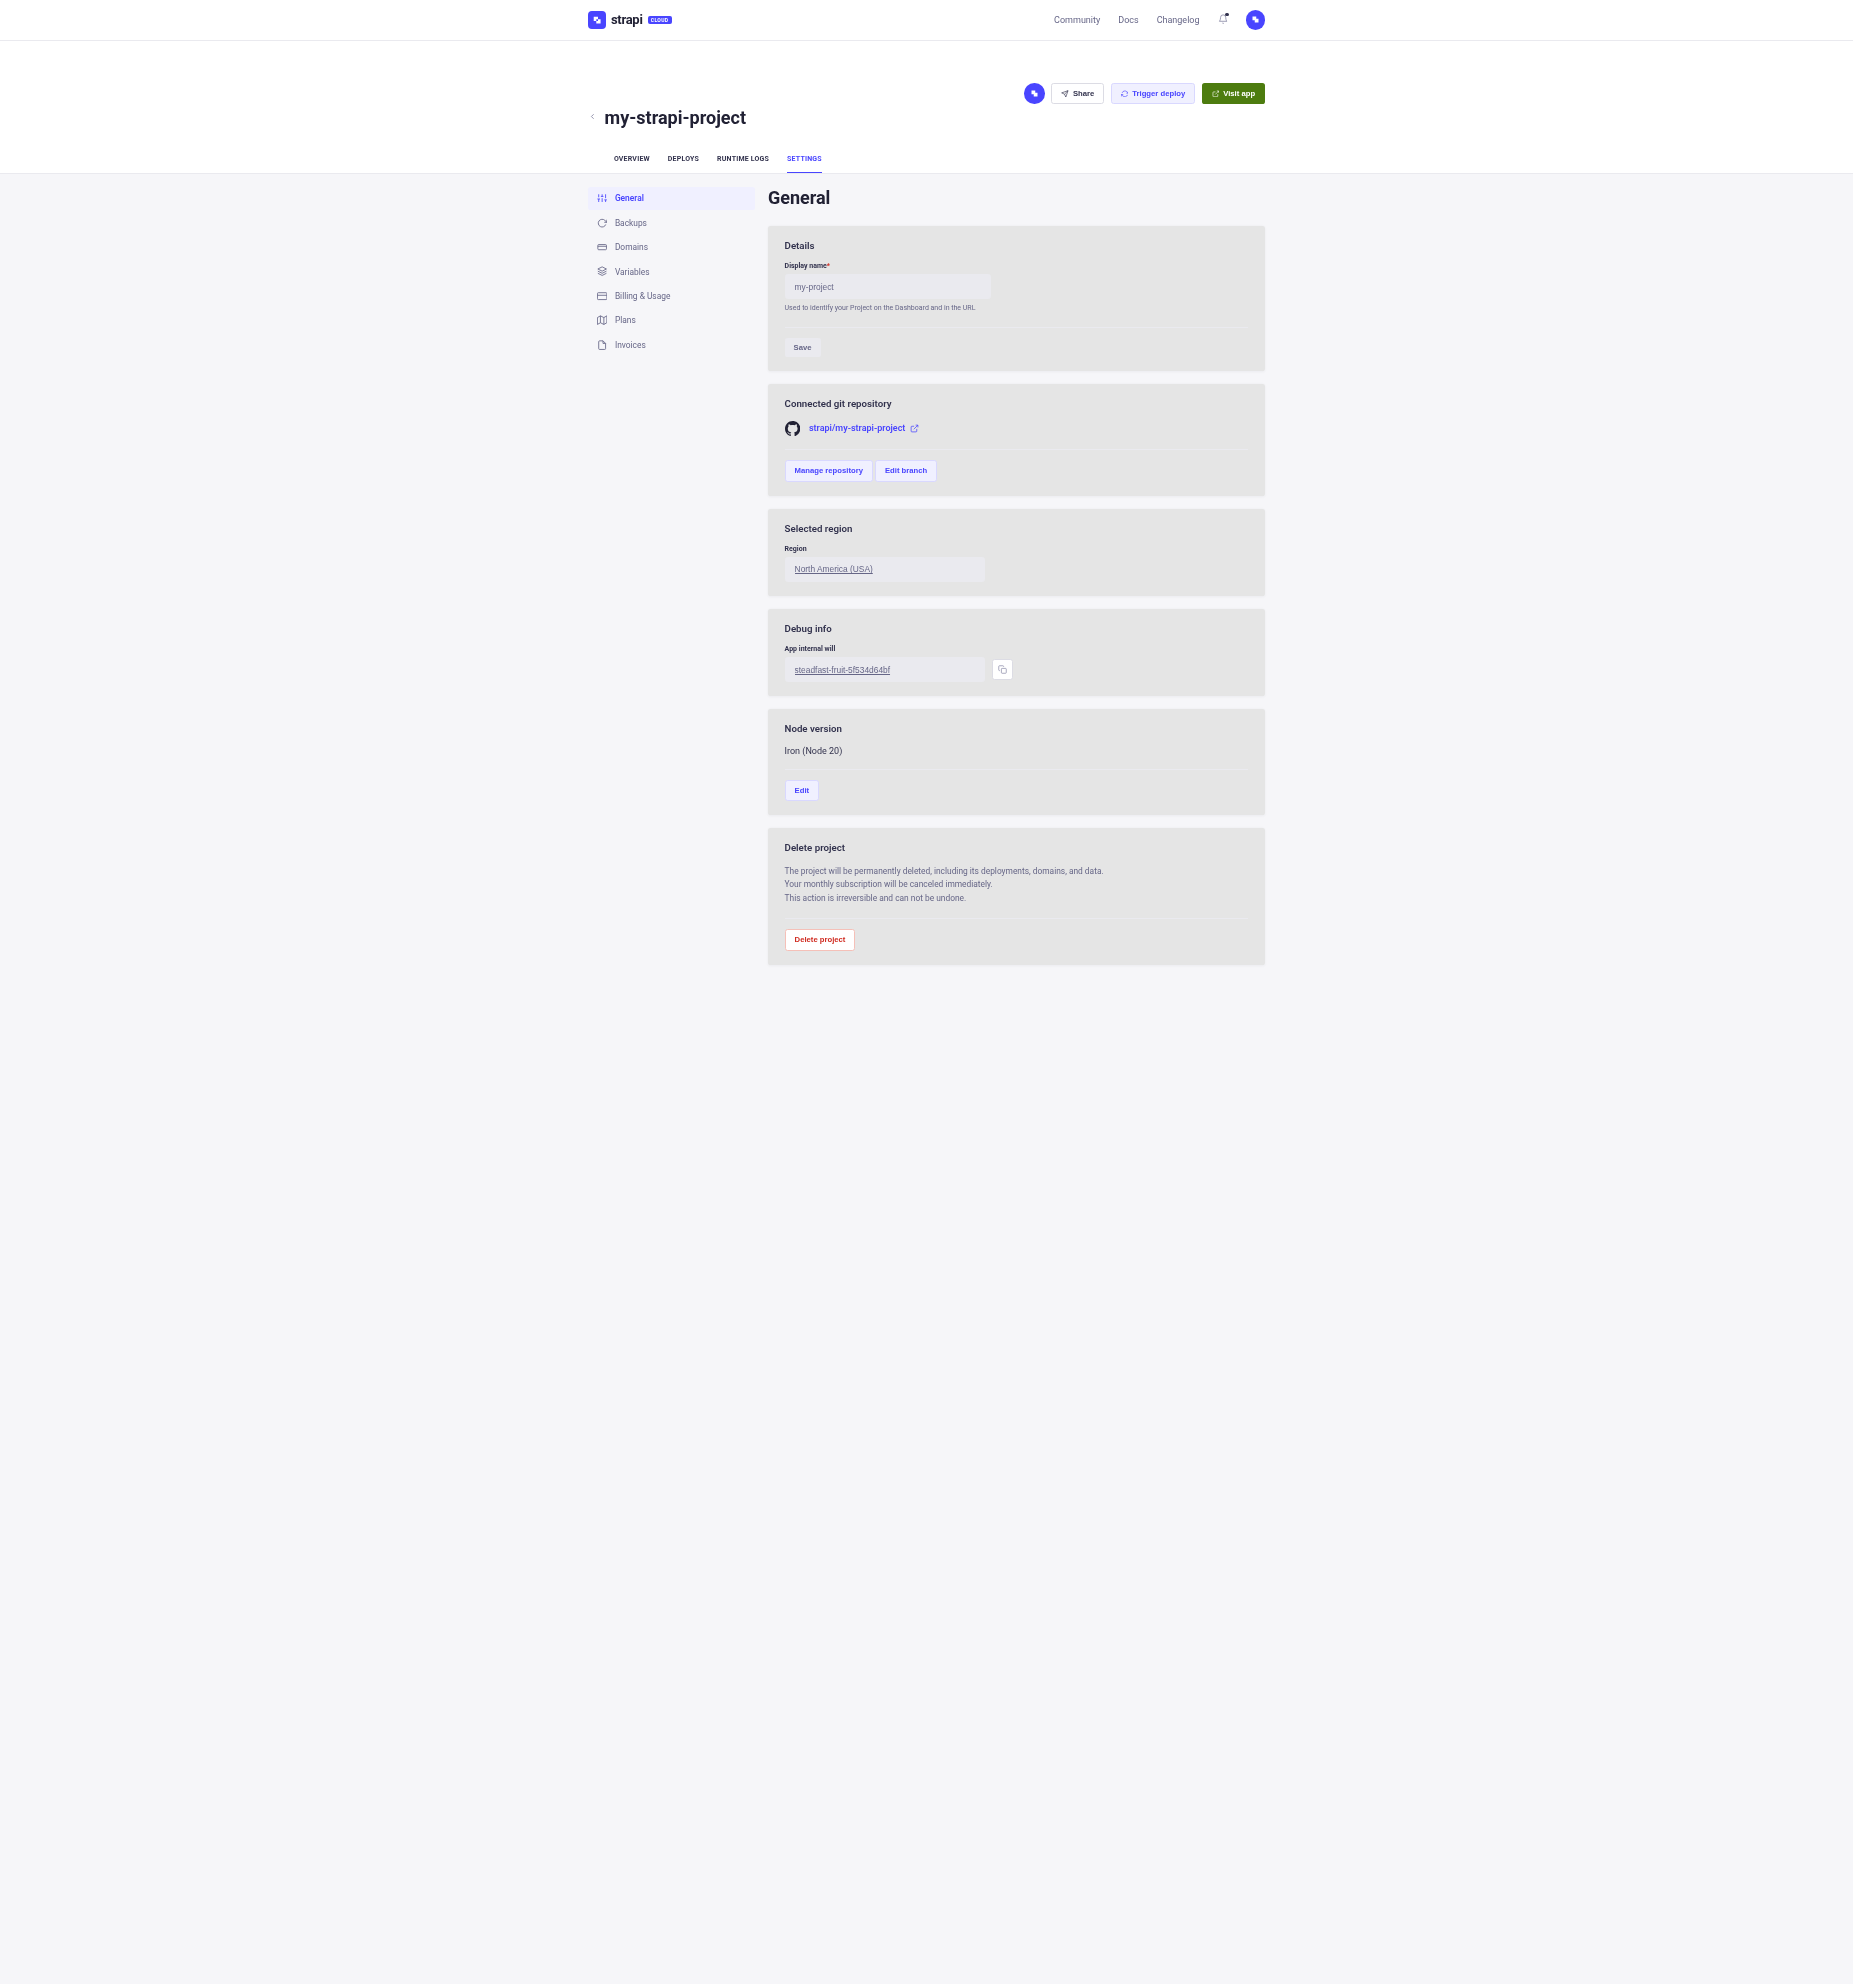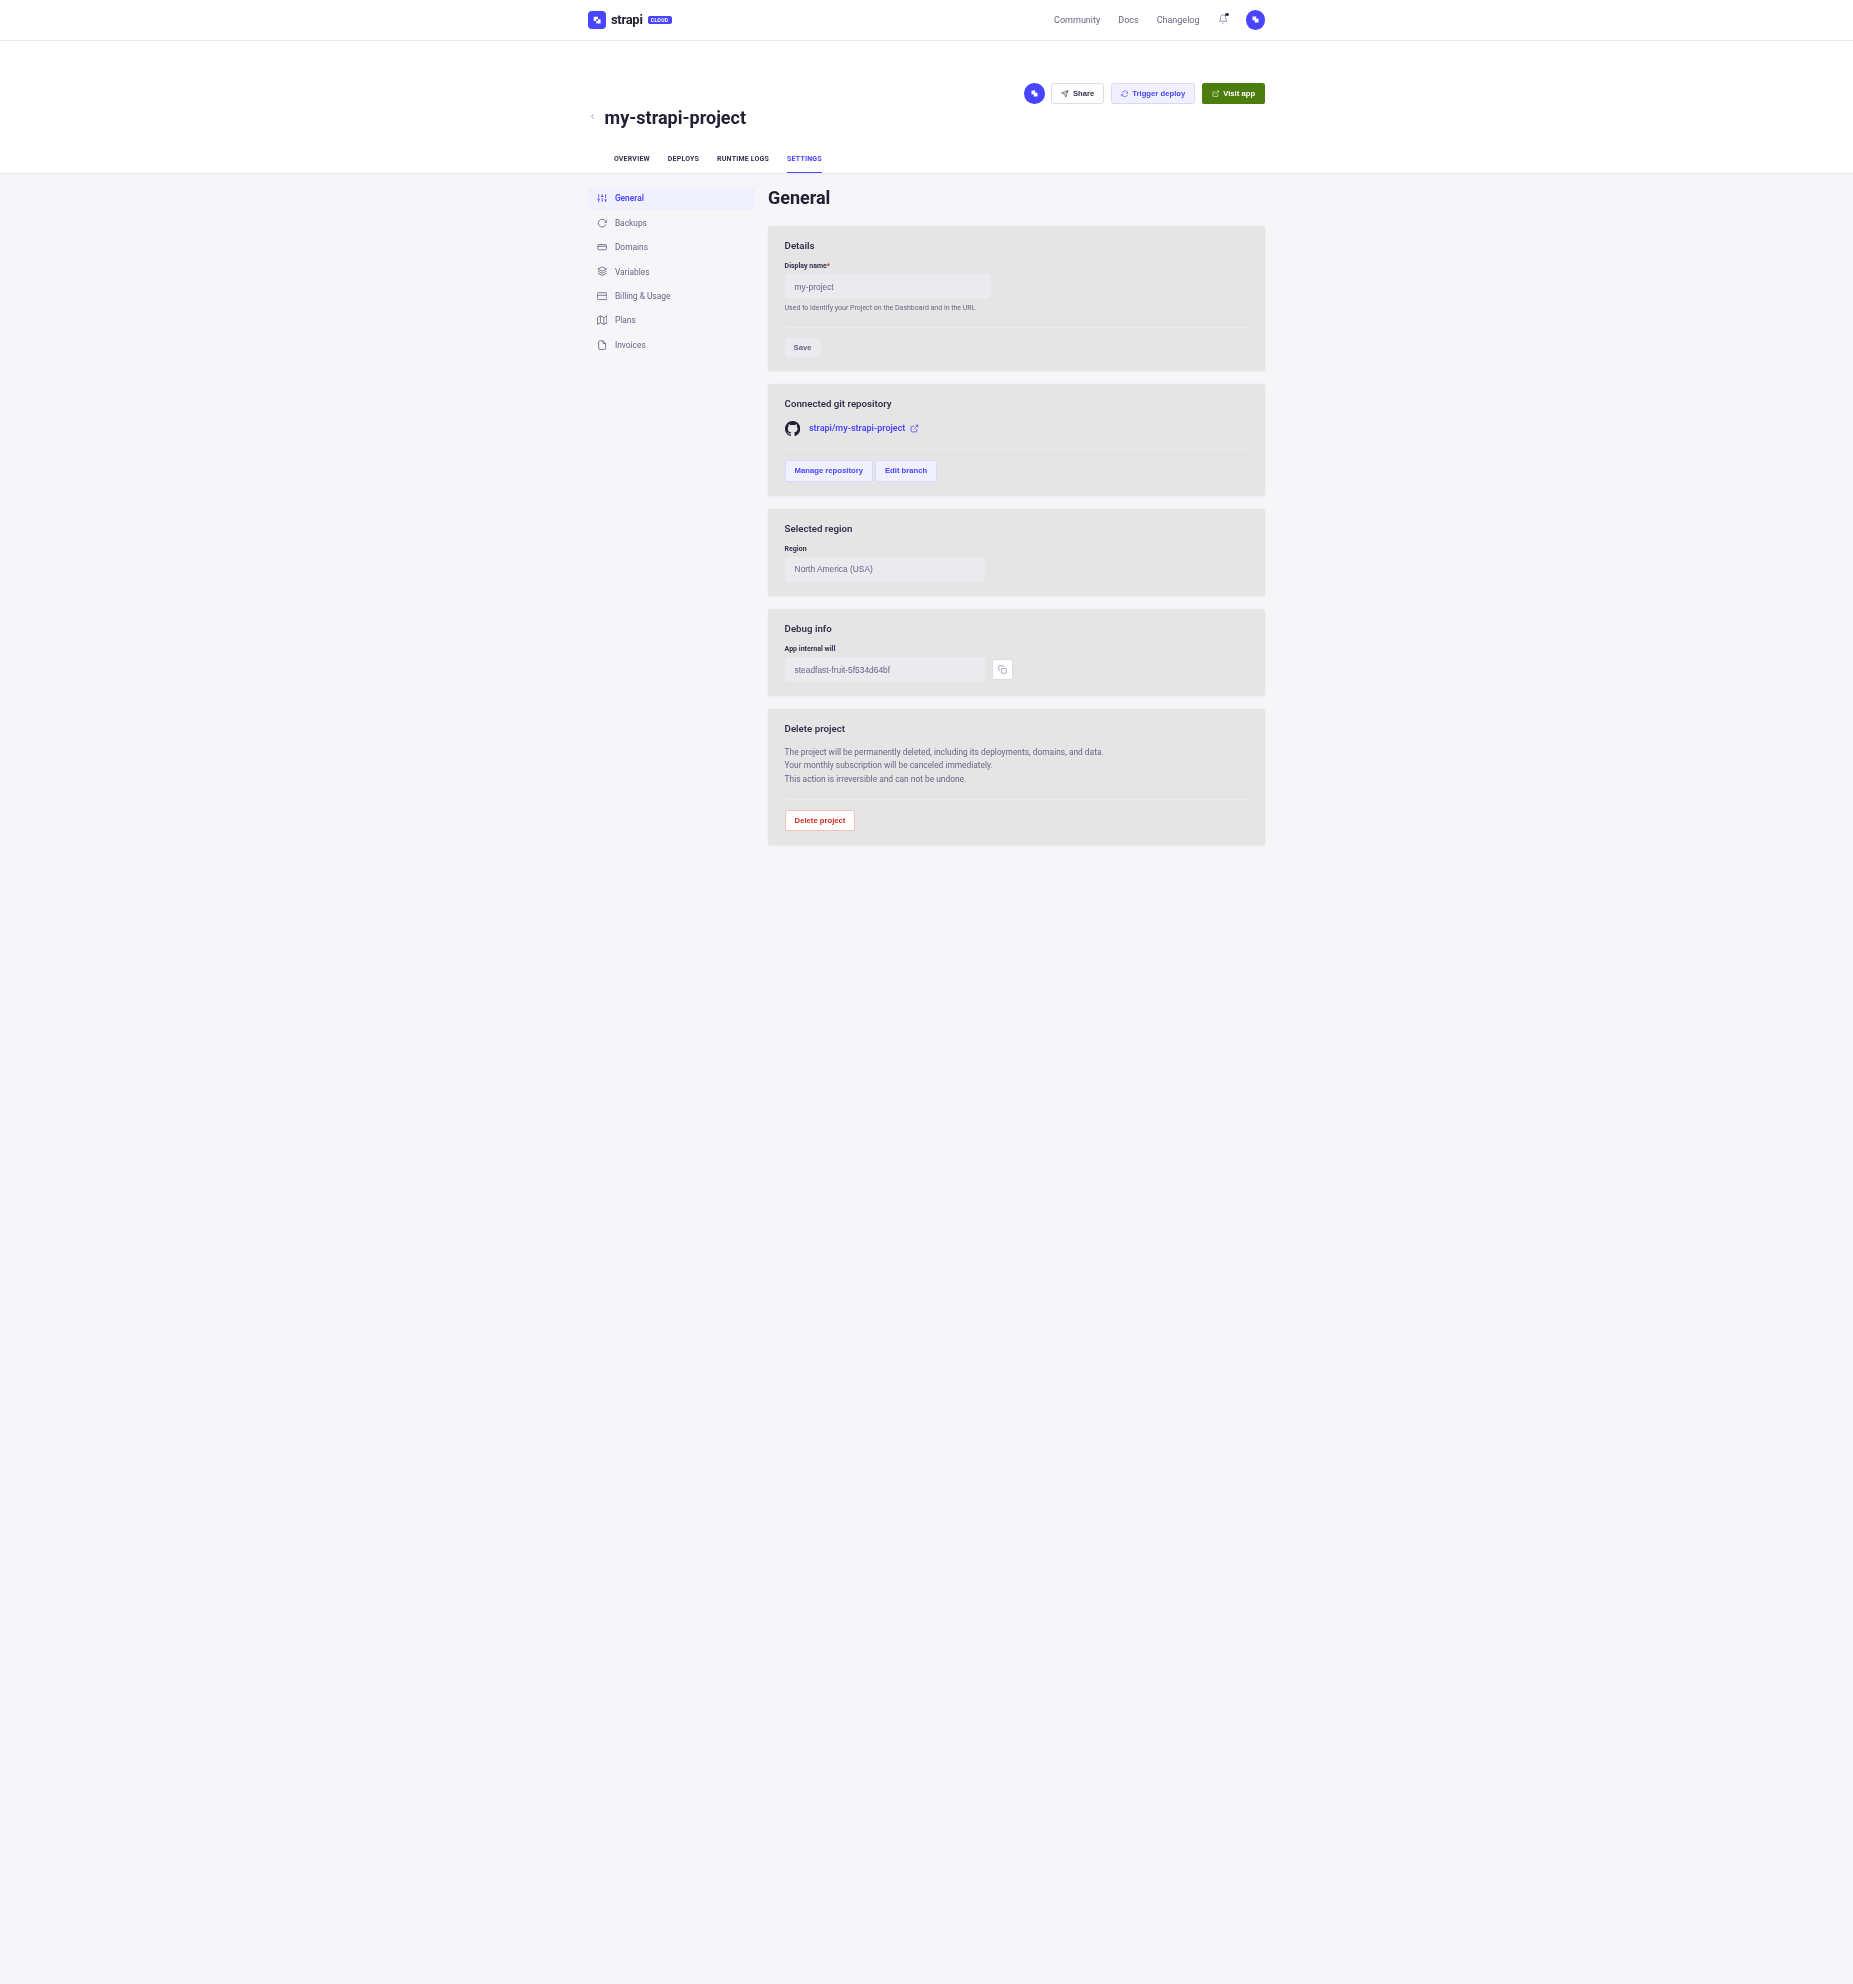--- a/index.html
+++ b/index.html
@@ -47,21 +47,21 @@
     .sidebar-icon { width: 10.3px; height: 10.3px; flex-shrink: 0; }
     
     .content { flex: 1; }
     .page-title { font-size: 18px; font-weight: 700; color: #212134; margin-bottom: 18px; }
     
     .card { background: #e5e5e5; border-radius: 2.6px; padding: 14px 16.7px; margin-bottom: 13px; box-shadow: 0 0.6px 2.6px rgba(33,33,52,0.05); }
     .card-title { font-size: 9.7px; font-weight: 600; color: #32324d; margin-bottom: 11.6px; }
     .field-label { font-size: 7px; font-weight: 700; color: #32324d; margin-bottom: 3.9px; display: block; }
     .required { color: #d02b20; }
     .input { width: 206px; padding: 6.4px 9px; border: 0.6px solid #eaeaef; background: #eaeaef; border-radius: 2.6px; color: #666687; font-size: 8.4px; }
-    .input-full { width: 200px; }
+    .input-full { width: 200px; text-decoration: underline; }
     .help-text { font-size: 7px; color: #666687; margin-top: 3.9px; max-width: 206px; line-height: 1.5; }
     .divider { border-top: 0.6px solid #eaeaef; margin: 13px 0 10.3px; }
     .btn-save { background: #eaeaef; color: #666687; border: none; padding: 5.1px 9px; border-radius: 2.6px; font-size: 7.7px; font-weight: 600; cursor: pointer; }
     .btn-sm { padding: 5.1px 9px; font-size: 7.7px; }
     
     .git-row { display: flex; align-items: center; gap: 9px; margin-bottom: 2.6px; }
     .git-icon { width: 15.4px; height: 15.4px; }
     .git-link { color: #4945ff; font-weight: 600; text-decoration: none; display: flex; align-items: center; gap: 5.1px; cursor: pointer; font-size: 9px;}
     .actions-row { display: flex; gap: 2px; }
     
@@ -267,20 +267,26 @@
         <input class="input input-full" disabled="" value="steadfast-fruit-5f534d64bf" style="">
         <button class="copy-btn">
           <svg width="9" height="9" viewBox="0 0 24 24" fill="none" stroke="#8e8ea9" stroke-width="2">
               <rect x="9" y="9" width="13" height="13" rx="2"></rect>
               <path d="M5 15H4a2 2 0 0 1-2-2V4a2 2 0 0 1 2-2h9a2 2 0 0 1 2 2v1"></path>
             </svg>
         </button>
       </div>
     </div>
 
+    <div class="card">
+      <div class="card-title">Node version</div>
+      <div class="node-value">Iron (Node 20)</div>
+      <div class="divider"></div>
+      <button class="btn btn-light btn-sm">Edit</button>
+    </div>
 
     <div class="card">
       <div class="card-title">Delete project</div>
       <div class="delete-text">The project will be permanently deleted, including its deployments, domains, and data.</div>
       <div class="delete-text">Your monthly subscription will be canceled immediately.</div>
       <div class="delete-text">This action is irreversible and can not be undone.</div>
       <div class="divider"></div>
       <button class="btn-danger">Delete project</button>
     </div>
 

